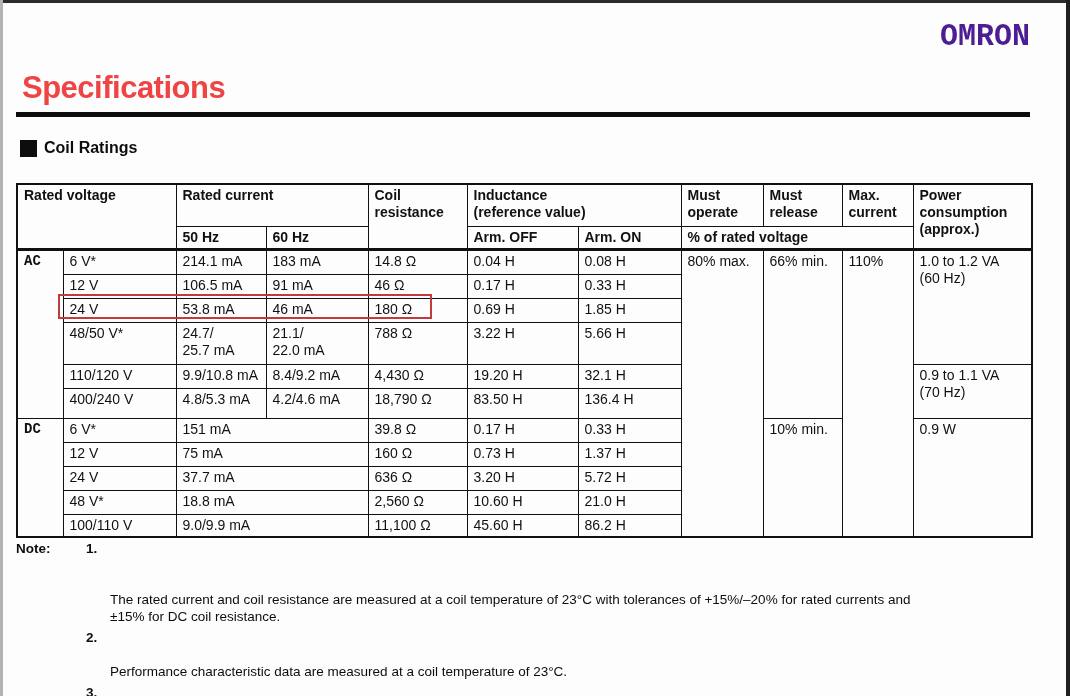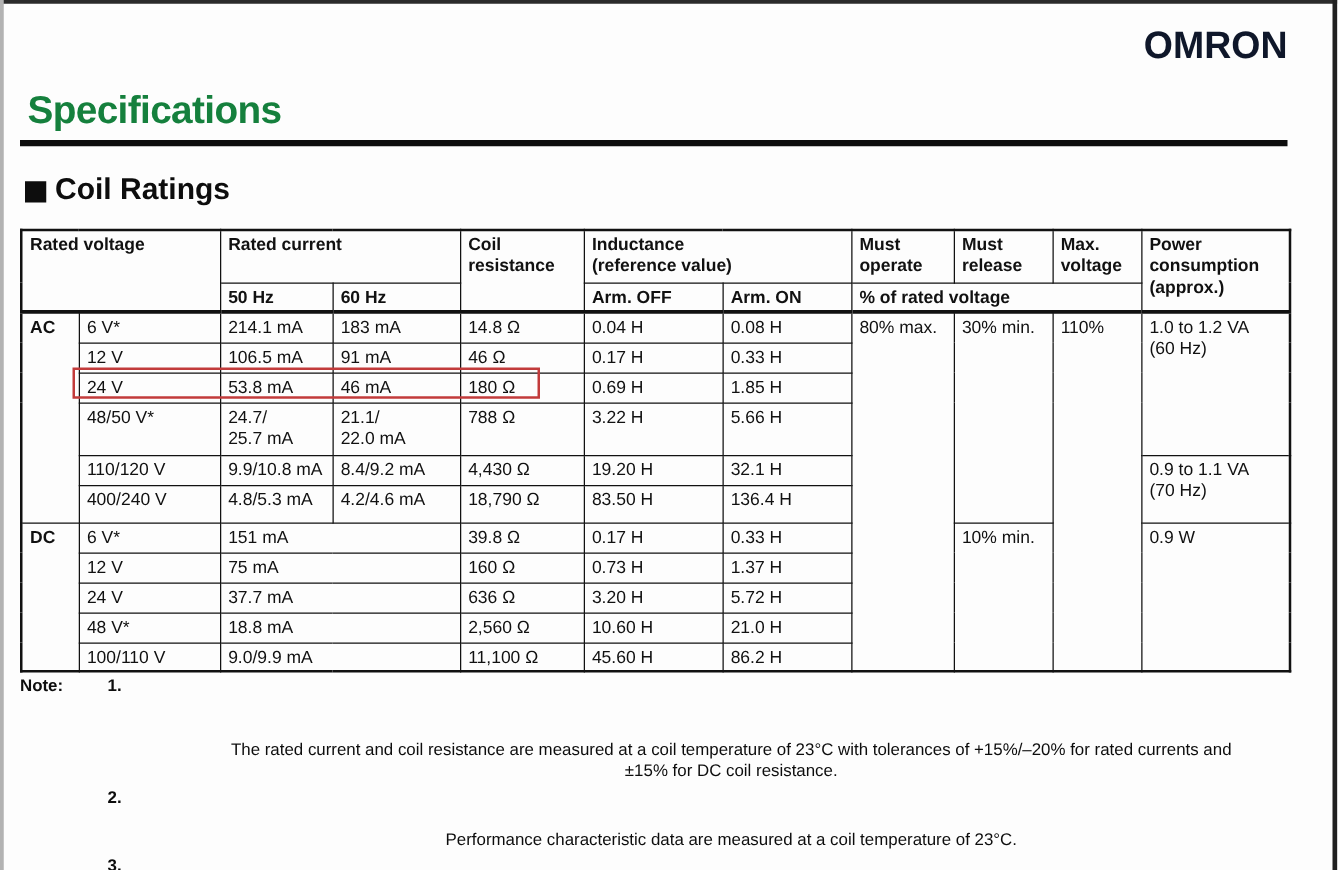--- a/index.html
+++ b/index.html
@@ -10,58 +10,58 @@
     background: #fdfdfd; overflow: hidden;
   }
   
   .edge-top    { position: absolute; top: 0; left: 0; width: 100%; height: 3px; background: #2b2b2b; }
   .edge-right  { position: absolute; top: 0; right: 0; width: 4px; height: 100%; background: #202020; }
   .edge-left   { position: absolute; top: 0; left: 0; width: 3px; height: 100%; background: #b3b3b3; }
 
   .logo {
     position: absolute; top: 20px; right: 40px;
     font-size: 30px; font-weight: bold; letter-spacing: 0px;
-    color: #0f172a; transform: scaleY(1.02);
+    color: #4c1d95; transform: scaleY(1.02); font-family: Liberation Mono, monospace;
   }
   .doc-title {
     position: absolute; top: 70px; left: 22px;
-    font-size: 31px; font-weight: bold; letter-spacing: -0.5px; color: #15803d;
+    font-size: 31px; font-weight: bold; letter-spacing: -0.5px; color: #ef4444;
   }
   .title-rule {
     position: absolute; top: 112px; left: 16px; width: 1014px; height: 5px; background: #0d0d0d;
   }
   .section-head {
     position: absolute; top: 138px; left: 20px;
     display: flex; align-items: center; gap: 7px;
   }
   .section-square { width: 17px; height: 17px; background: #0d0d0d; margin-top: 2px; }
-  .section-title { font-size: 24px; font-weight: bold; color: #0d0d0d; }
+  .section-title { font-size: 16px; font-weight: bold; color: #0d0d0d; }
 
   .spec-table-wrap { position: absolute; top: 183px; left: 16px; border-radius: 23px; }
   table.spec {
     border-collapse: collapse; table-layout: fixed; width: 1015px;
     font-size: 14px; line-height: 1.22;
   }
   table.spec th, table.spec td {
     border: 1px solid #111; padding: 2px 4px 2px 6px;
     text-align: left; vertical-align: top; white-space: pre-line;
     overflow: hidden;
   }
   table.spec { border: 2px solid #111; }
   table.spec th { font-weight: bold; }
   table.spec .hb { border-bottom: 3px solid #111; }   
-  table.spec td.group { font-weight: bold; }
+  table.spec td.group { font-weight: bold; font-family: Liberation Mono, monospace; }
 
   .highlight-box {
     position: absolute; top: 294px; left: 58px; width: 374px; height: 25px;
     border: 2px solid #c23b3b; pointer-events: none;
   }
 
   .notes { position: absolute; top: 540px; left: 16px; width: 1044px; font-size: 13.5px; line-height: 17px; color: #0d0d0d; }
-  .note-item { position: relative; padding-left: 94px; margin-bottom: 4px; white-space: pre-line; text-align: center; }
+  .note-item { position: relative; padding-left: 94px; margin-bottom: 4px; white-space: pre-line; }
   .note-label { position: absolute; left: 0; top: 0; font-weight: bold; }
   .note-num { position: absolute; left: 70px; top: 0; font-weight: bold; }
 </style>
 </head>
 <body>
 
 <div id="page">
   <div class="edge-top"></div>
   <div class="edge-left"></div>
   <div class="edge-right"></div>
@@ -96,21 +96,21 @@
           <th colspan="2">Rated current</th>
           <th rowspan="2" class="hb">Coil
 resistance</th>
           <th colspan="2">Inductance
 (reference value)</th>
           <th>Must
 operate</th>
           <th>Must
 release</th>
           <th>Max.
-voltage</th>
+current</th>
           <th rowspan="2" class="hb">Power
 consumption
 (approx.)</th>
         </tr>
         <tr style="height:22px">
           <th class="hb">50 Hz</th>
           <th class="hb">60 Hz</th>
           <th class="hb">Arm. OFF</th>
           <th class="hb">Arm. ON</th>
           <th colspan="3" class="hb">% of rated voltage</th>
@@ -119,21 +119,21 @@
       <tbody>
         <tr style="height:25px">
           <td rowspan="6" class="group">AC</td>
           <td>6 V*</td>
           <td>214.1 mA</td>
           <td>183 mA</td>
           <td>14.8 Ω</td>
           <td>0.04 H</td>
           <td>0.08 H</td>
           <td rowspan="11">80% max.</td>
-          <td rowspan="6">30% min.</td>
+          <td rowspan="6">66% min.</td>
           <td rowspan="11">110%</td>
           <td rowspan="4">1.0 to 1.2 VA
 (60 Hz)</td>
         </tr>
         <tr style="height:24px">
           <td>12 V</td>
           <td>106.5 mA</td>
           <td>91 mA</td>
           <td>46 Ω</td>
           <td>0.17 H</td>

